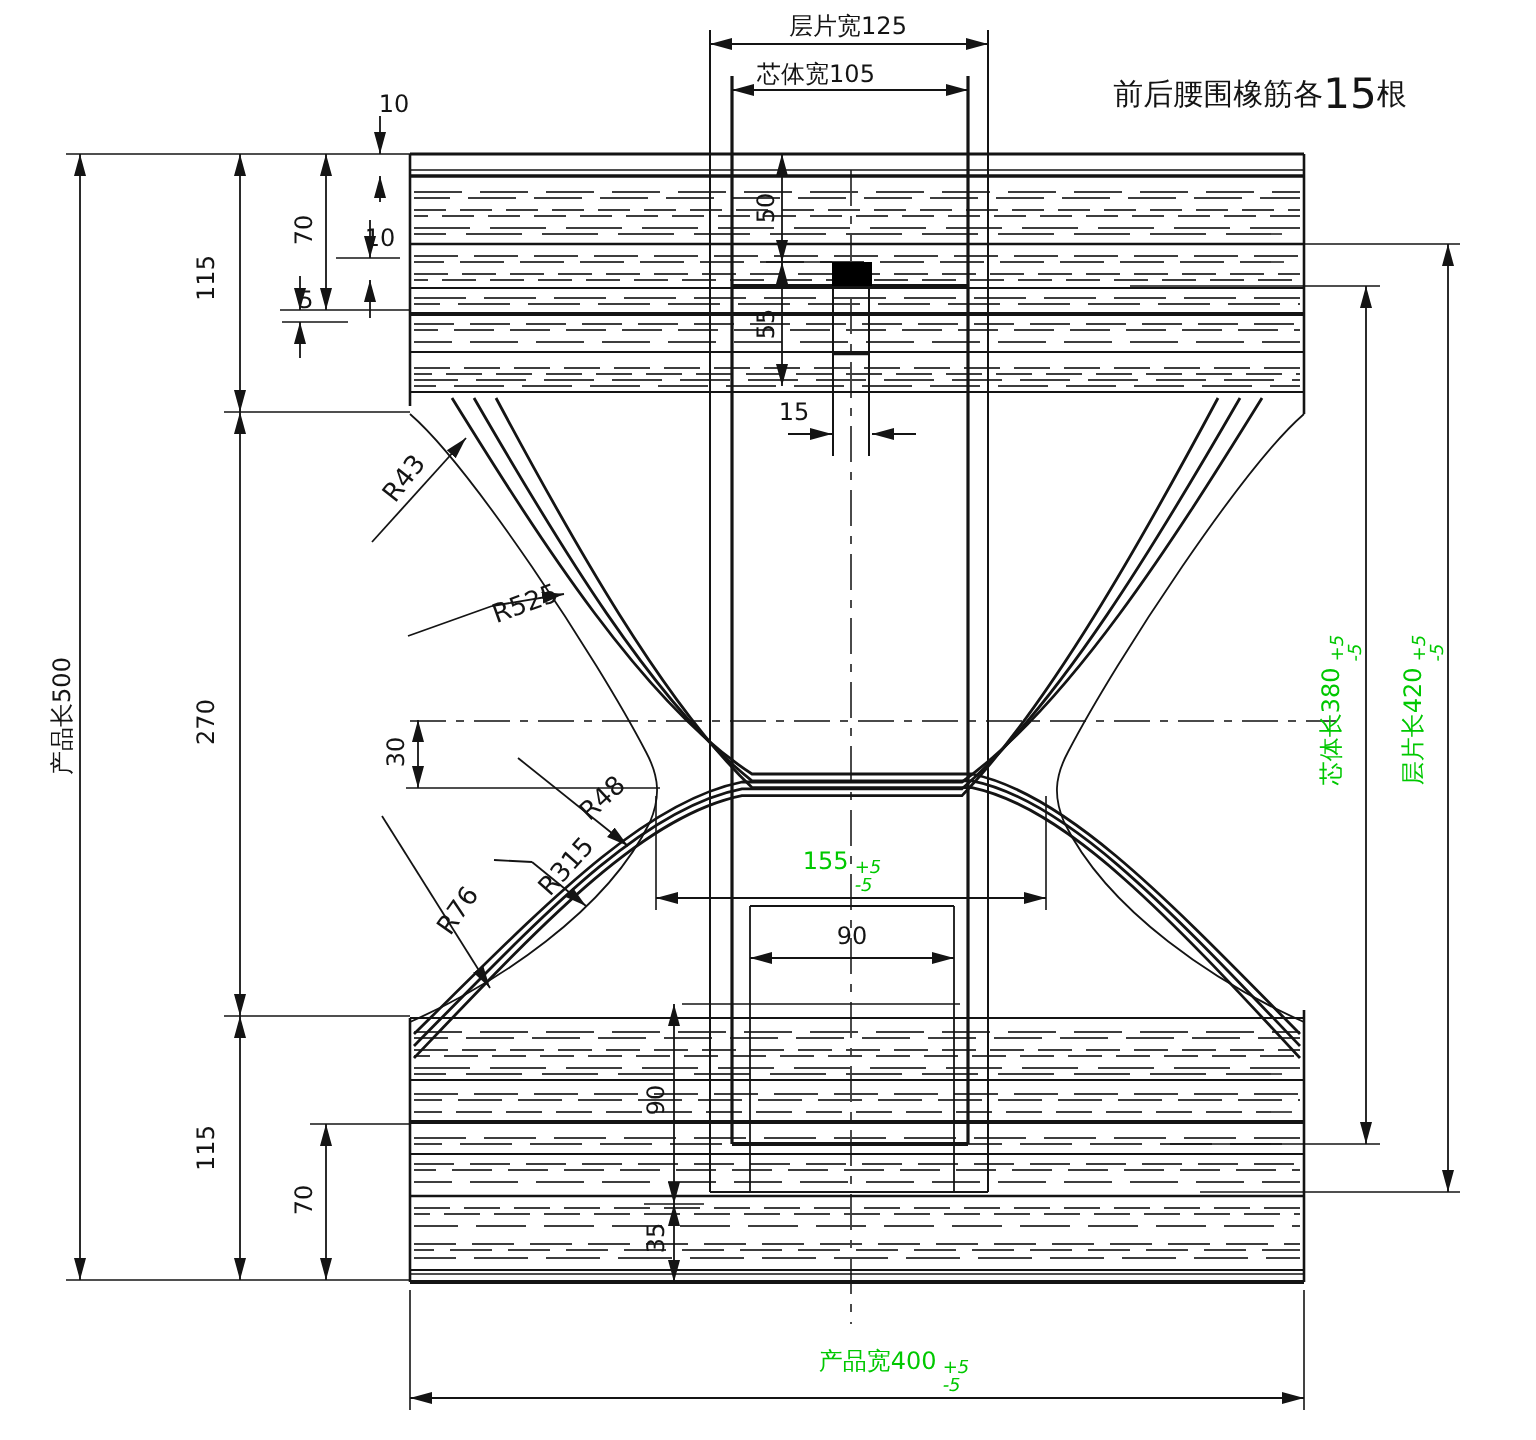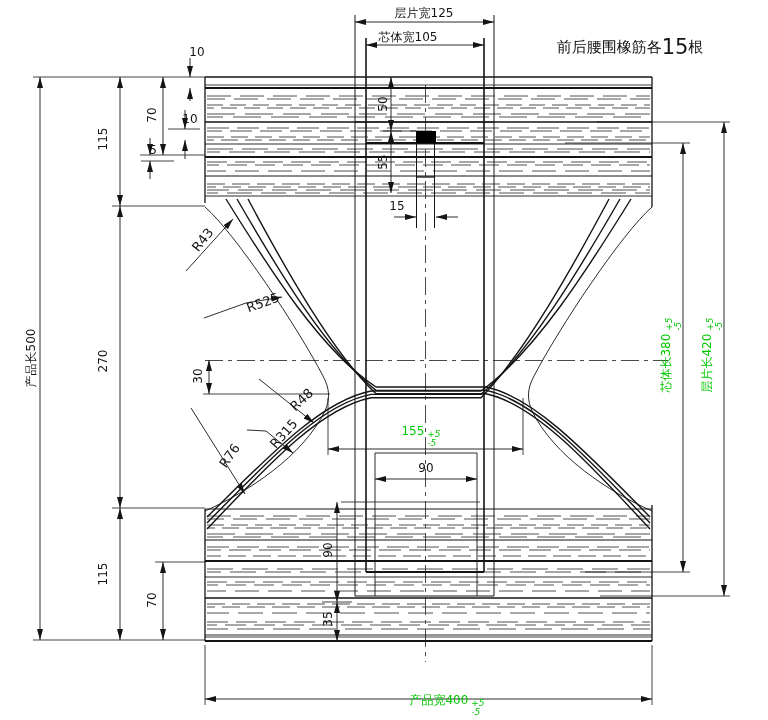--- a/index.html
+++ b/index.html
@@ -250,21 +250,21 @@
           <i>+5</i>
           <i>-5</i>
         </span>
   </div>
   <div class="lbl cv green" style="left:712px;top:355px">
     <span>层片长420</span><span class="tol">
           <i>+5</i>
           <i>-5</i>
         </span>
   </div>
-  <div class="lbl c green" style="left:447px;top:705px">
+  <div class="lbl c green" style="left:447px;top:686px">
     <span>产品宽400</span><span class="tol">
           <i>+5</i>
           <i>-5</i>
         </span>
   </div>
 
   <div class="lbl r rad" style="left:203px;top:240px;--a:-52deg">R43</div>
   <div class="lbl r rad" style="left:263px;top:303px;--a:-20deg">R525</div>
   <div class="lbl r rad" style="left:302px;top:400px;--a:-43deg">R48</div>
   <div class="lbl r rad" style="left:284px;top:434px;--a:-48deg">R315</div>

